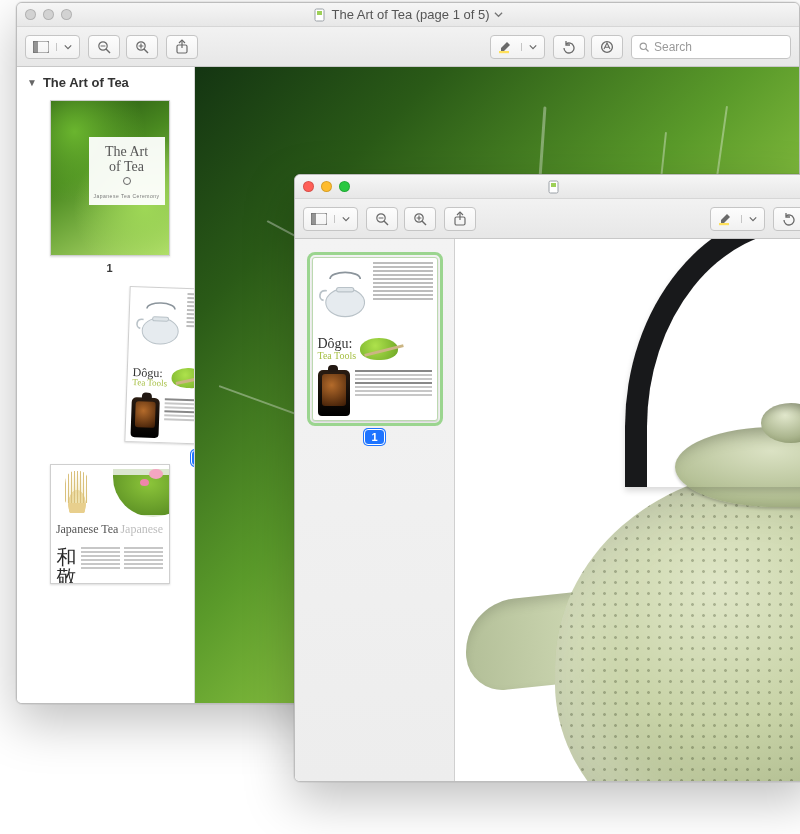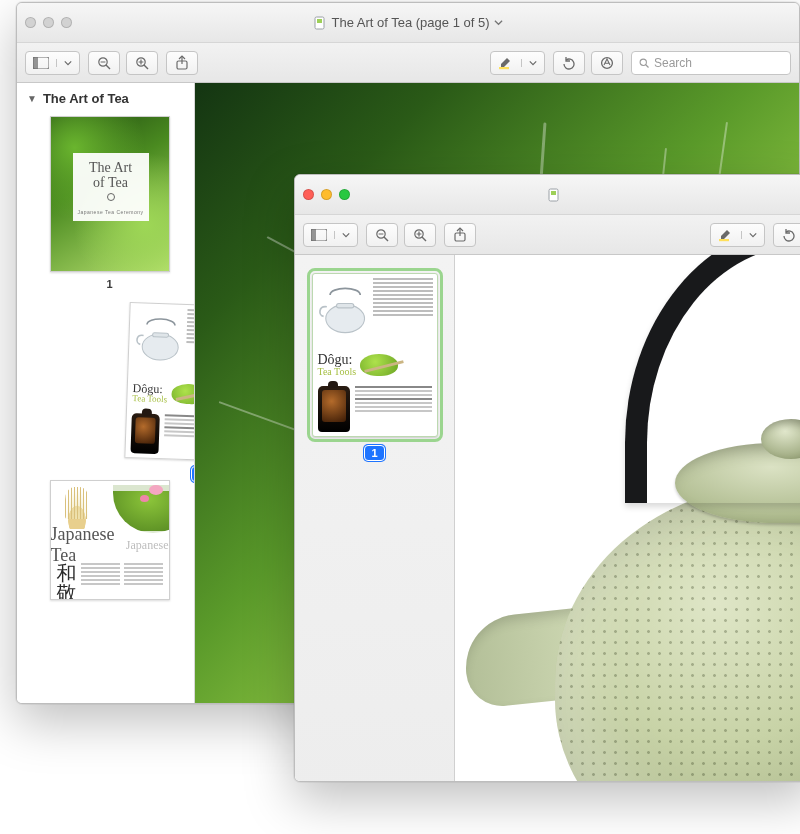--- a/index.html
+++ b/index.html
@@ -15,21 +15,21 @@
   
   .window {
     position: absolute;
     background: #ececec;
     border: 1px solid #bdbdbd;
     border-radius: 6px;
     box-shadow: 0 18px 50px rgba(0,0,0,0.25), 0 0 0 1px rgba(0,0,0,0.05);
     overflow: hidden;
   }
   .titlebar {
-    height: 40px;
+    height: 24px;
     display: flex;
     align-items: center;
     padding: 0 8px;
     position: relative;
     background: linear-gradient(#f6f6f6,#e7e7e7);
     border-bottom: 1px solid #d6d6d6;
   }
   .traffic { display:flex; gap:7px; }
   .dot { width:11px; height:11px; border-radius:50%; border:0.5px solid rgba(0,0,0,0.15);}
   .dot.close    { background:#ff5f57;}
@@ -140,21 +140,21 @@
 
   
   .cover-bg {
     width:100%; height:100%;
     background:
       radial-gradient(circle at 20% 20%, #6ab52e, transparent 45%),
       radial-gradient(circle at 80% 70%, #9ed756, transparent 50%),
       linear-gradient(150deg,#1f4a10,#4a8a20 40%,#b9e271);
   }
   .cover-card {
-    position:absolute; left:22px; top:36px;
+    position:absolute; left:38px; top:36px;
     width:76px; background:rgba(255,255,255,0.94);
     padding:8px 4px 6px 4px;
     text-align:center;
     font-size:11px;
     color:#555;
   }
   .cover-card .t1 { font-family:"Times New Roman",serif; font-size:14px; line-height:1.05;}
   .cover-card .t2 { margin-top:8px; font-size:5px; letter-spacing:0.5px; color:#777;}
   .cover-card .logo { width:8px;height:8px;border:1px solid #666;border-radius:50%;margin:3px auto 2px auto;}
 
@@ -214,21 +214,21 @@
     background:radial-gradient(ellipse at 45% 20%,#8cc53a,#4a7c1c);
     border-top:6px solid #dbe6cf;
   }
   .cer .pet1{position:absolute;right:6px;top:4px;width:14px;height:10px;border-radius:50%;background:#f4a6c1;}
   .cer .pet2{position:absolute;right:20px;top:14px;width:9px;height:7px;border-radius:50%;background:#ef85ab;}
   .cer .band{
     position:absolute;left:0;right:0;top:50px;height:28px;
     display:flex;align-items:center;justify-content:center;
     background:rgba(255,255,255,0.8);
   }
-  .cer .band .a{font-family:Georgia,serif;font-size:18px;color:#555;}
+  .cer .band .a{font-family:Georgia,serif;font-size:12px;color:#555;}
   .cer .band .b{font-family:Georgia,serif;font-size:12px;color:#bdbdbd;margin-left:2px;}
   .cer .lower{ position:absolute;left:6px;right:6px;top:82px;bottom:4px;display:flex;gap:4px;}
   .cer .kanji{font-size:20px;line-height:1;color:#2a2a2a;display:flex;flex-direction:column;}
   .cer .para{flex:1;}
   .cer .para .ln{height:2px;background:#c7c7c7;margin-bottom:2px;}
 
   
   .frontwin-body {
     display:flex;
     height: calc(100% - 64px);

